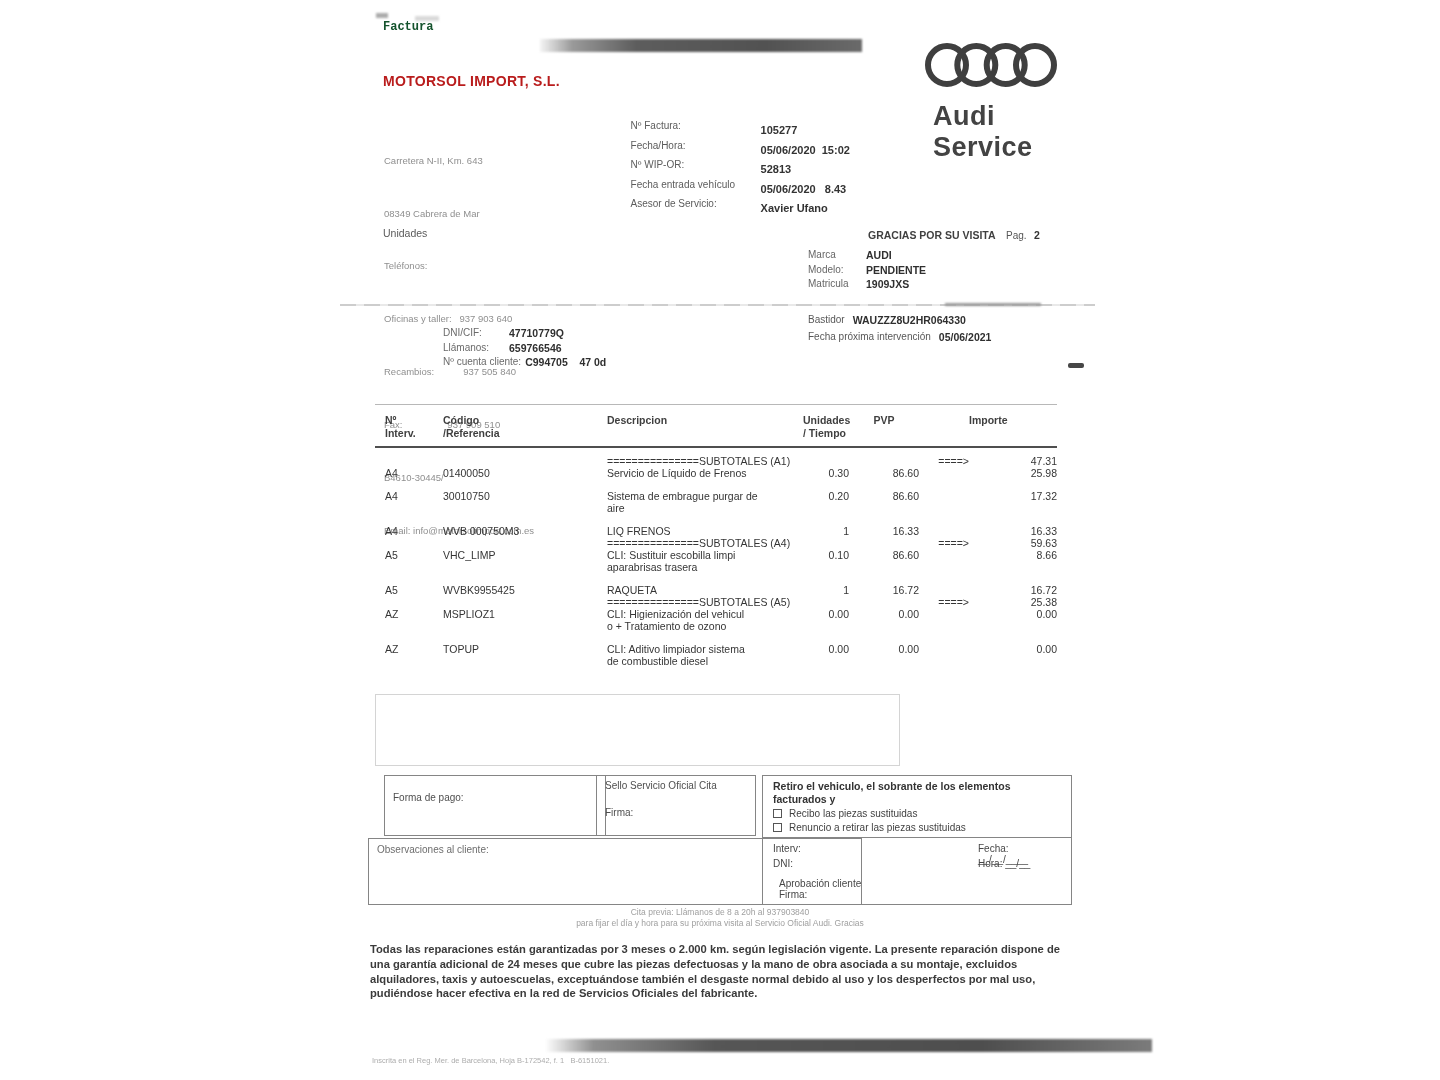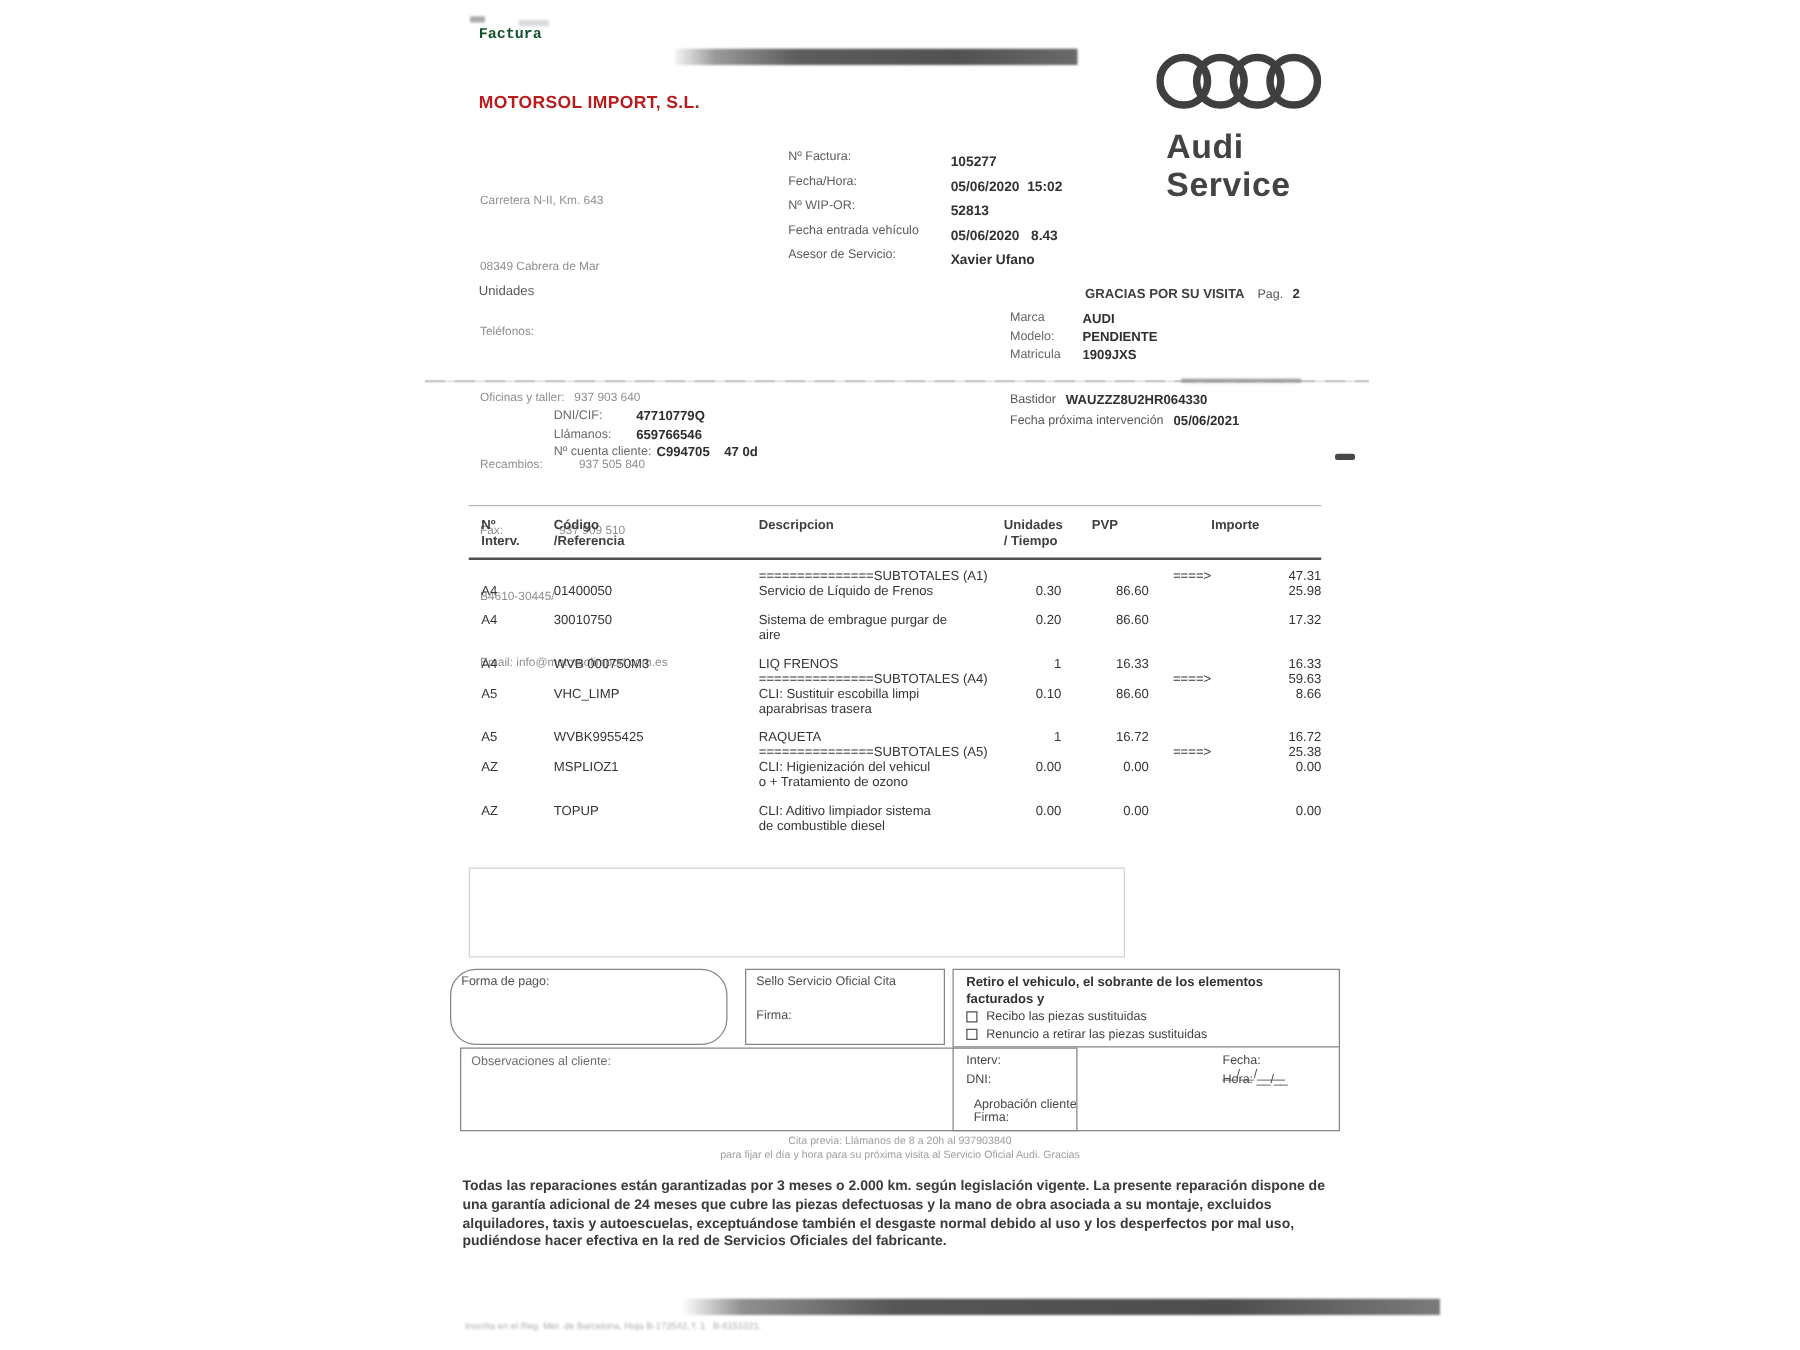--- a/index.html
+++ b/index.html
@@ -70,21 +70,21 @@
   .thead .c-amount { padding-right: 30px; width: 58px; }
   .rows { padding-top: 7px; }
   .trow { padding-left: 10px; line-height: 12px; font-size: 10.5px; color: #353535; }
   .trow > span { display: inline-block; vertical-align: top; line-height: 12px; white-space: pre-line; }
   .trow.item { margin-top: 11px; }
   .trow.subtotal { margin-top: 0; }
   .trow.subtotal + .trow.item { margin-top: 0; }
 
   
   .fbox { position: absolute; border: 1px solid #858585; }
-  .forma { left: 360px; top: 775px; width: 222px; height: 61px; padding: 4px 8px; border-radius: 21px; }
+  .forma { left: 384px; top: 775px; width: 222px; height: 61px; padding: 16px 8px; }
   .box-label { font-size: 10px; color: #4f4f4f; }
   .sello { left: 596px; top: 775px; width: 160px; height: 61px; padding: 4px 8px; }
   .sello .firma { margin-top: 16px; }
   .retiro { left: 762px; top: 775px; width: 310px; height: 130px; }
   .retiro-top { padding: 4px 10px 2px; border-bottom: 1px solid #858585; min-height: 62px; }
   .retiro-title { font-size: 10.5px; line-height: 12.5px; font-weight: bold; color: #333; }
   .check-row { margin-top: 3px; display: flex; align-items: center; }
   .checkbox { width: 9px; height: 9px; border: 1.2px solid #555; margin-right: 7px; flex: 0 0 auto; }
   .check-label { font-size: 10px; color: #424242; }
   .retiro-bottom { padding: 5px 10px 0; position: relative; }

